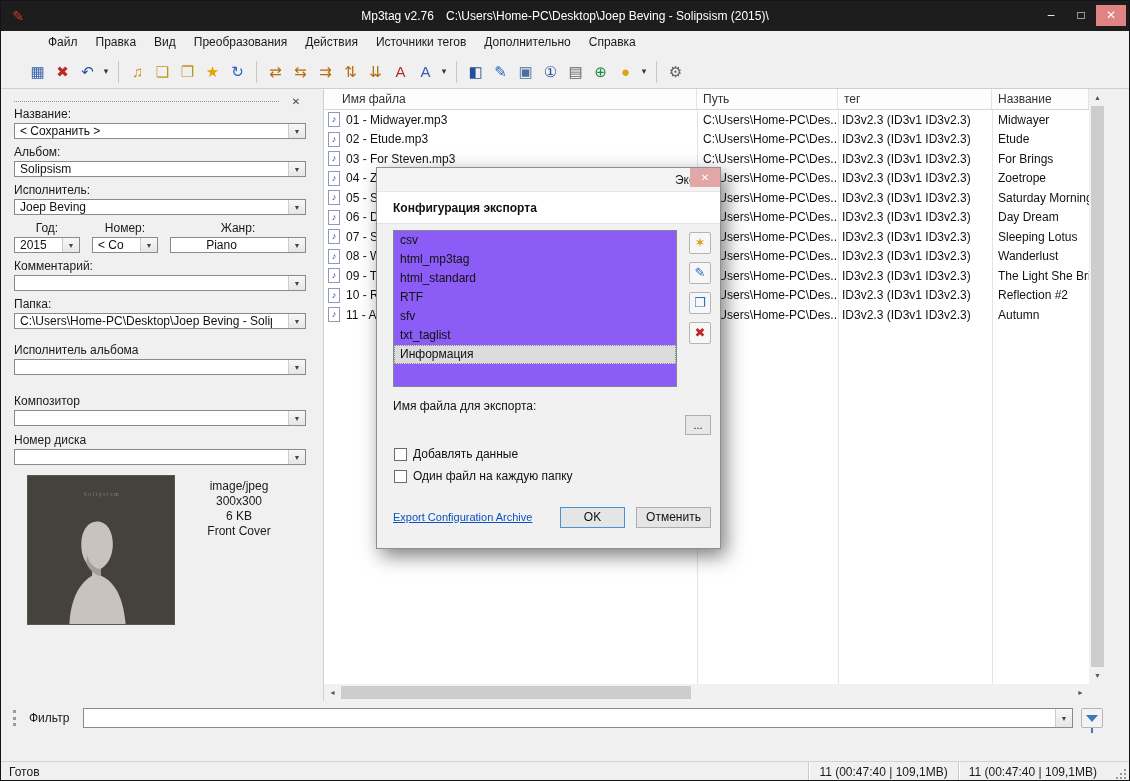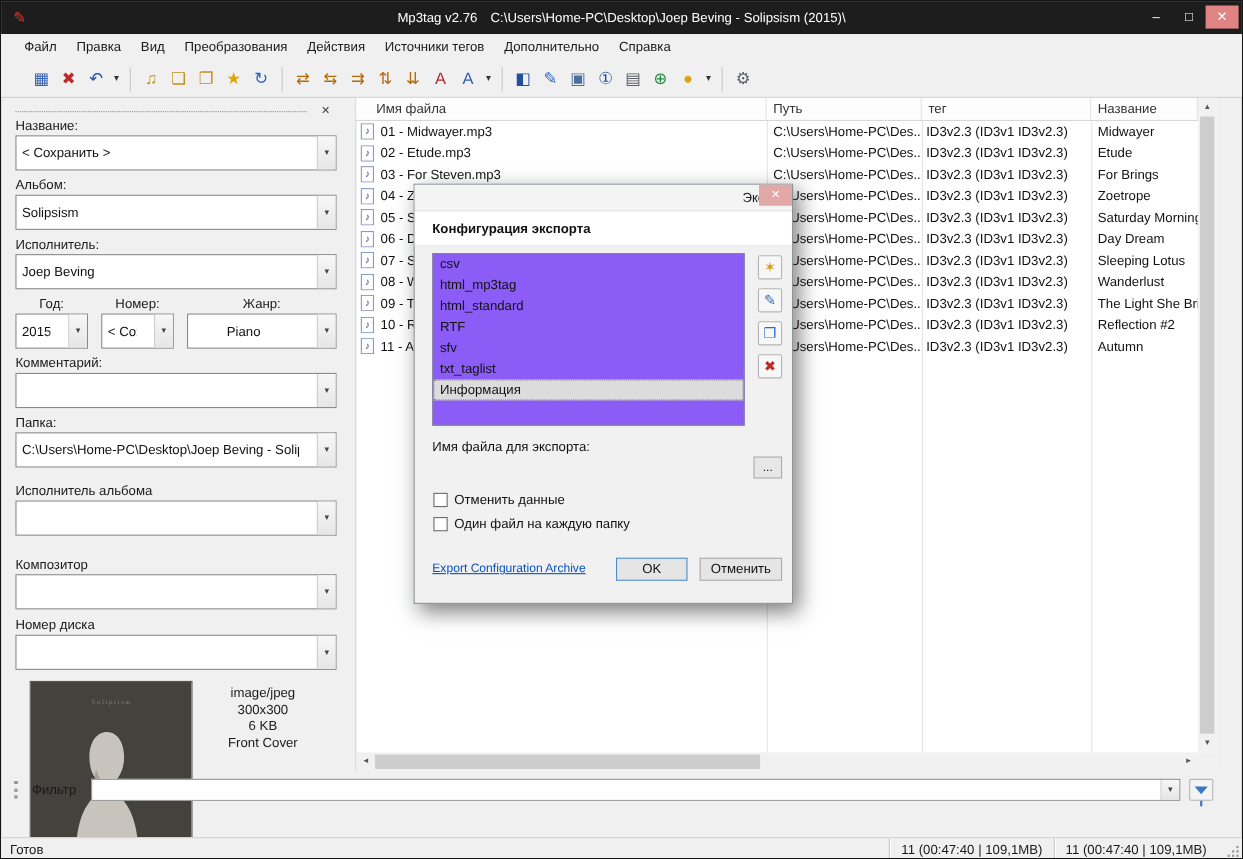--- a/index.html
+++ b/index.html
@@ -8,36 +8,36 @@
 
   
   .titlebar { position:absolute; left:0; top:0; right:0; height:30px; background:#1d1d1d; }
   .appicon { position:absolute; left:8px; top:6px; width:18px; height:18px; color:#d33a2f; font-size:14px; line-height:18px; text-align:center; }
   .title { position:absolute; left:0; right:0; top:0; height:30px; line-height:30px; text-align:center; color:#ffffff; font-size:12px; white-space:nowrap; }
   .winbtns { position:absolute; right:3px; top:4px; display:flex; }
   .wbtn { width:30px; height:21px; line-height:21px; text-align:center; color:#ffffff; font-size:12px; cursor:default; }
   .wbtn.close { background:#e08383; }
 
   
-  .menubar { position:absolute; left:0; top:30px; right:0; height:24px; background:#f0f0f0; padding-left:12px; }
+  .menubar { position:absolute; left:12px; top:30px; right:0; height:24px; background:#f0f0f0; padding-left:26px; }
   .mitem { display:inline-block; padding:4px 9px; font-size:12px; color:#1a1a1a; }
 
   
   .toolbar { position:absolute; left:0; top:54px; right:0; height:34px; background:#f0f0f0; border-bottom:1px solid #cfcfcf; display:flex; align-items:center; padding-left:24px; }
   .tbico { width:25px; height:25px; line-height:25px; text-align:center; font-size:15px; border-radius:2px; }
   .tbico.caret { width:12px; font-size:9px; }
   .tbsep { width:1px; height:22px; background:#c8c8c8; margin:0 6px; }
 
   
   .tagpanel { position:absolute; left:6px; top:92px; width:306px; height:608px; background:#f0f0f0; padding:0 7px; }
   .panelclose { position:absolute; right:10px; top:2px; width:14px; height:14px; font-size:10px; line-height:14px; text-align:center; color:#444; }
   .pgrip { position:absolute; left:7px; right:34px; top:8px; border-top:1px dotted #8f8f8f; }
   .tagpanel label { display:block; font-size:12px; color:#1a1a1a; margin:6px 0 2px; }
   .tagpanel .f1 label { margin-top:14px; }
-  .combo { position:relative; height:32px; background:#ffffff; border:1px solid #8a8a8a; display:flex; align-items:center;gap:16px; }
+  .combo { position:relative; height:16px; background:#ffffff; border:1px solid #8a8a8a; display:flex; align-items:center;gap:16px; }
   .combo .cval { flex:1; padding:0 5px; font-size:12px; color:#111; white-space:nowrap; overflow:hidden; }
   .combo .carw { width:17px; align-self:stretch; background:linear-gradient(#f7f7f7,#e6e6e6); border-left:1px solid #cccccc; font-size:7px; color:#444; display:flex; align-items:center; justify-content:center; }
   .row3 { display:flex;text-align:center; }
   .row3 .col-year { width:66px; }
   .row3 .col-track { width:66px; margin-left:12px; }
   .row3 .col-genre { flex:1; margin-left:12px; }
   .f-albumartist label { margin-top:14px; }
   .f-composer label { margin-top:19px; }
   .f-disc label { margin-top:7px; }
   .coverarea { display:flex; margin-top:10px; padding-left:13px; }
@@ -404,21 +404,21 @@
     <div class="cfgtools">
         <button class="cfgb" style="color: rgb(217, 156, 17);">✶</button>
         <button class="cfgb" style="color: rgb(43, 108, 196);">✎</button>
         <button class="cfgb" style="color: rgb(43, 108, 196);">❐</button>
         <button class="cfgb" style="color: rgb(194, 39, 39);">✖</button>
       </div>
     <span class="dflabel">Имя файла для экспорта:</span>
     <button class="dbrowse">...</button>
     <div class="chkrow r1">
       <span class="chk"></span>
-      <span>Отменить данные</span>
+      <span>Добавлять данные</span>
     </div>
     <div class="chkrow r2">
       <span class="chk"></span>
       <span>Один файл на каждую папку</span>
     </div>
     <a class="dlink">Export Configuration Archive</a>
     <button class="dbtn dok">OK</button>
     <button class="dbtn dcancel">Отменить</button>
   </div>
 

